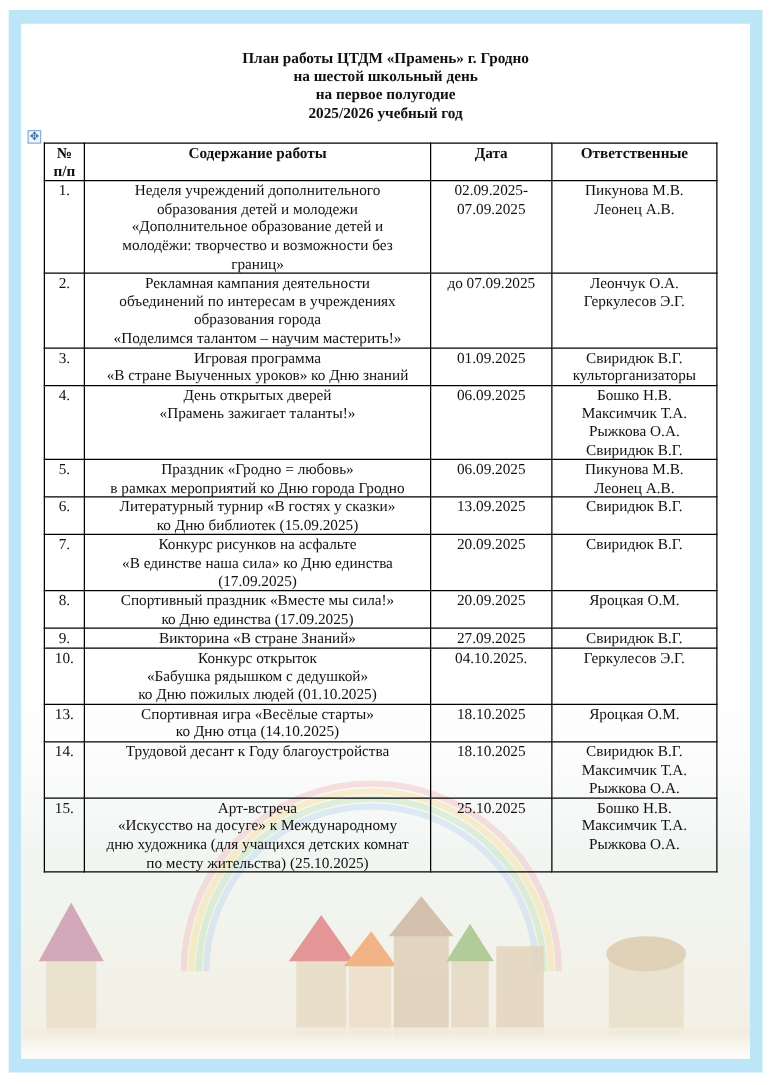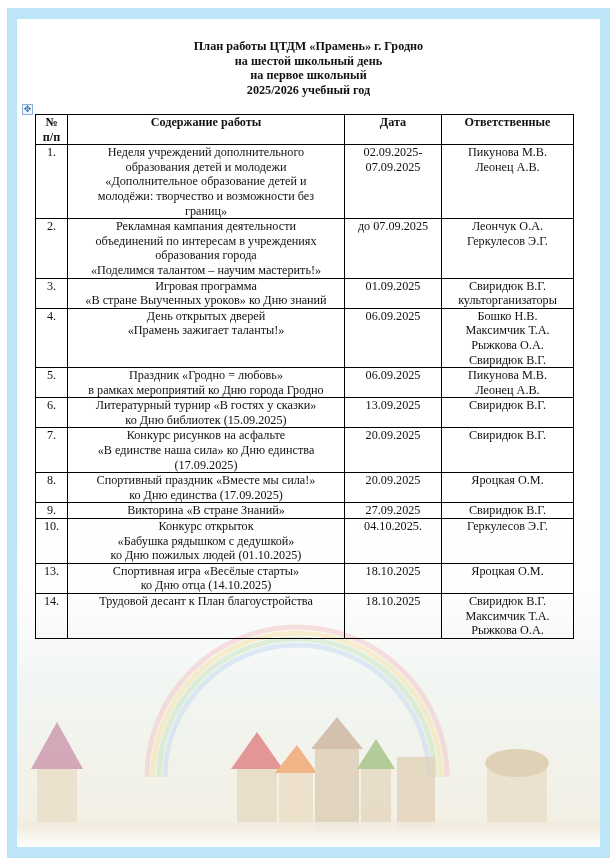--- a/index.html
+++ b/index.html
@@ -80,21 +80,21 @@
       <rect x="380" y="240" width="38" height="72" fill="#e2d1b8"></rect>
       <rect x="470" y="245" width="60" height="67" fill="#e8dcc6"></rect>
       <ellipse cx="500" cy="246" rx="32" ry="14" fill="#d9c7a6"></ellipse>
     </g>
     <rect x="0" y="305" width="583" height="25" fill="#f2ecdf" opacity="0.9"></rect>
   </svg>
 
   <div class="title-block">
     <div>План работы ЦТДМ «Прамень» г. Гродно</div>
     <div>на шестой школьный день</div>
-    <div>на первое школьный</div>
+    <div>на первое полугодие</div>
     <div>2025/2026 учебный год</div>
   </div>
 
   <div class="move-handle">✥</div>
 
   <table class="plan">
     <colgroup>
         <col class="c1">
         <col class="c2">
         <col class="c3">
@@ -196,23 +196,34 @@
         </tr>
         <tr>
           <td>13.</td>
           <td>Спортивная игра «Весёлые старты»
 ко Дню отца (14.10.2025)</td>
           <td>18.10.2025</td>
           <td>Яроцкая О.М.</td>
         </tr>
         <tr>
           <td>14.</td>
-          <td>Трудовой десант к План благоустройства</td>
+          <td>Трудовой десант к Году благоустройства</td>
           <td>18.10.2025</td>
           <td>Свиридюк В.Г.
 Максимчик Т.А.
 Рыжкова О.А.</td>
         </tr>
+        <tr>
+          <td>15.</td>
+          <td>Арт-встреча
+«Искусство на досуге» к Международному
+дню художника (для учащихся детских комнат
+по месту жительства) (25.10.2025)</td>
+          <td>25.10.2025</td>
+          <td>Бошко Н.В.
+Максимчик Т.А.
+Рыжкова О.А.</td>
+        </tr>
       </tbody>
   </table>
 
   <div class="bottom-fade"></div>
 </div>
 
 </body></html>

